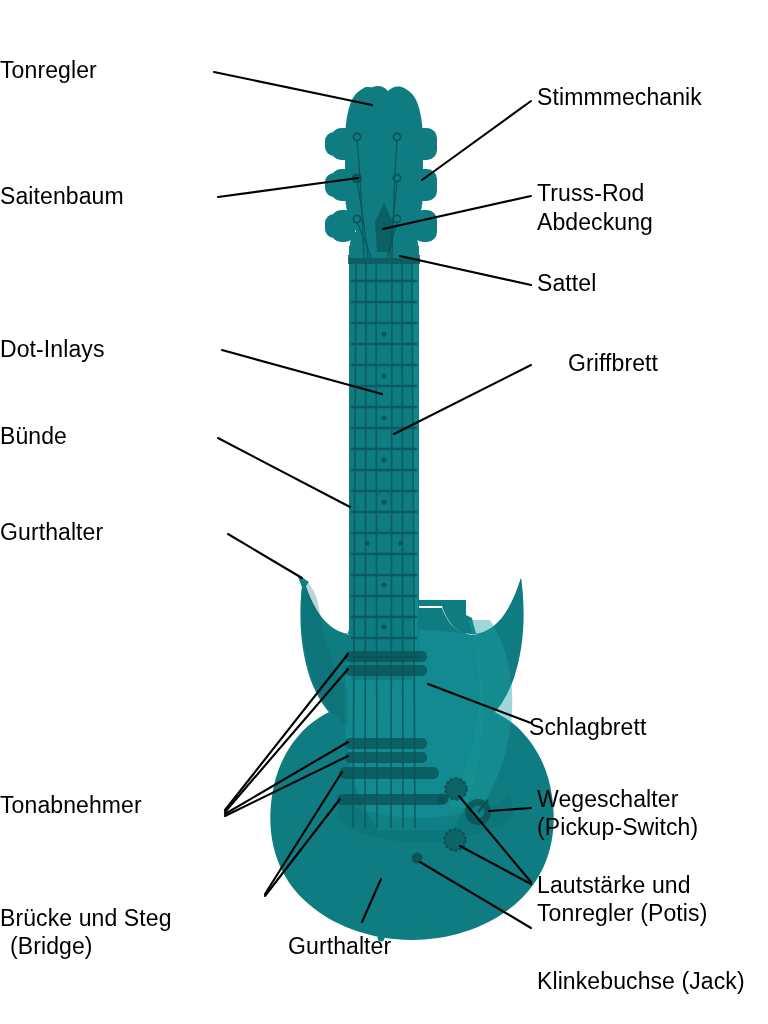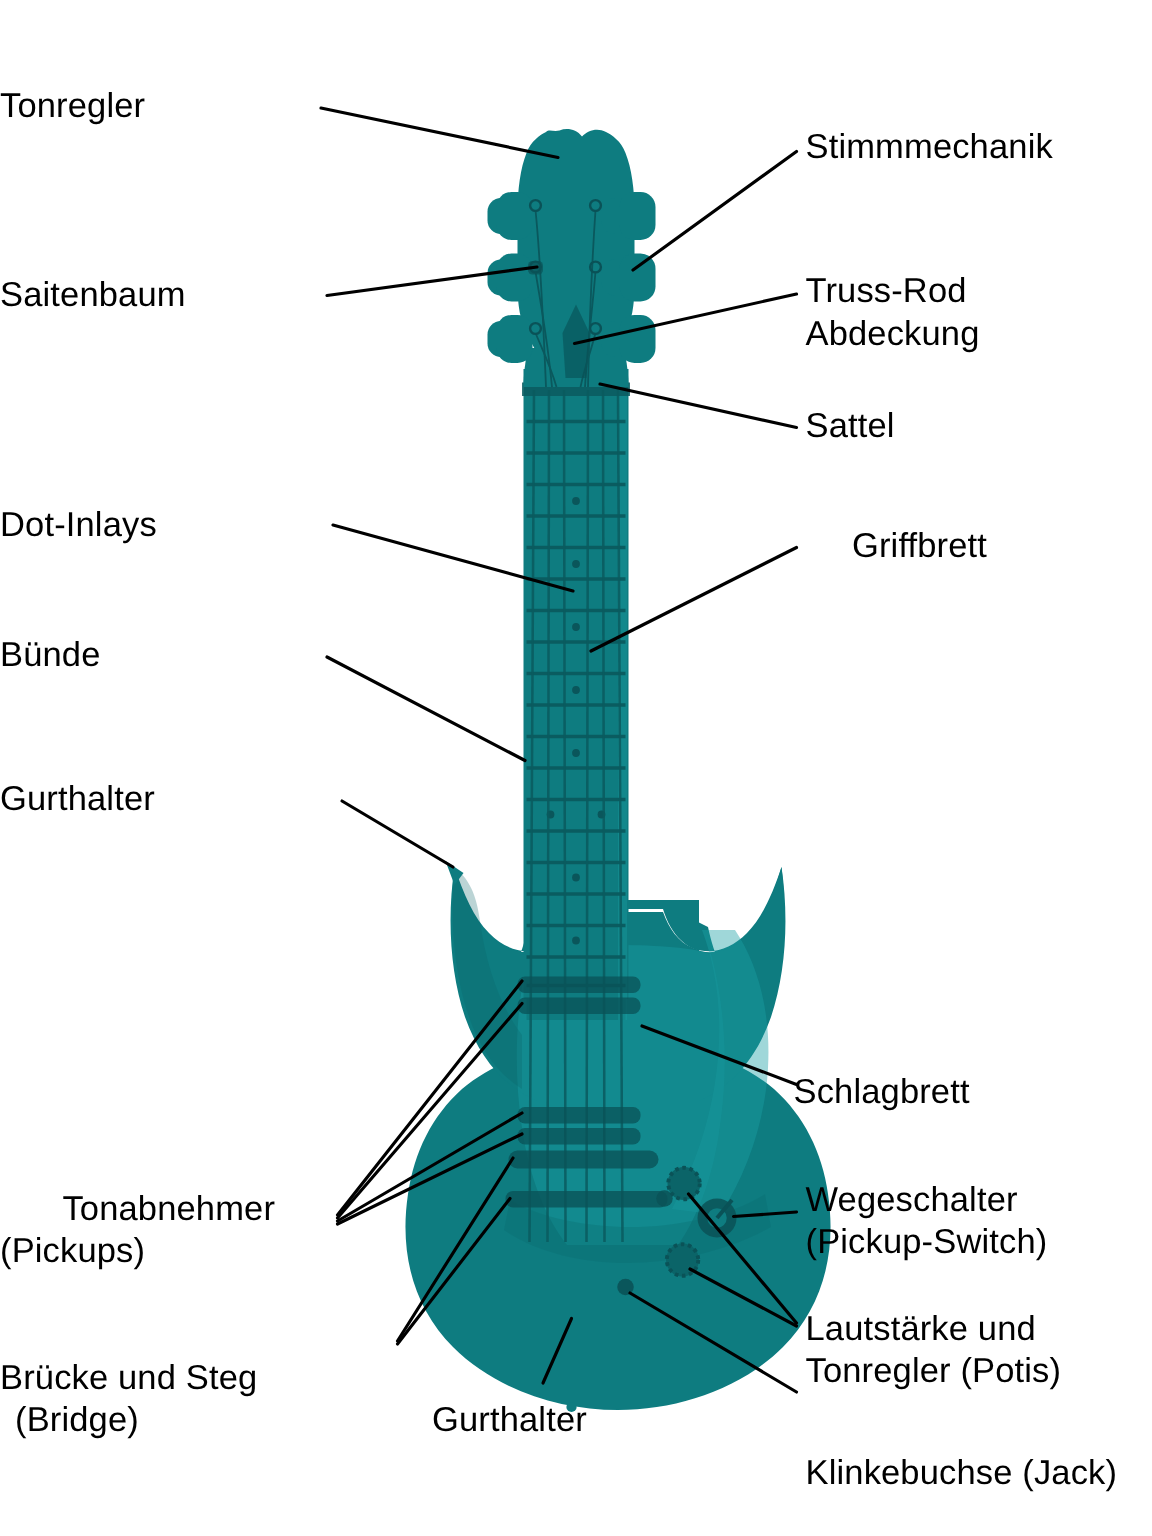--- a/index.html
+++ b/index.html
@@ -323,22 +323,21 @@
   <div class="label-text lbl-left" style="left:537px; top:270px;">Sattel</div>
 
   <div class="label-text lbl-right" style="left:0px; top:336px; width:222px;">Dot-Inlays</div>
   <div class="label-text lbl-left" style="left:568px; top:350px;">Griffbrett</div>
 
   <div class="label-text lbl-right" style="left:0px; top:423px; width:218px;">Bünde</div>
   <div class="label-text lbl-right" style="left:0px; top:519px; width:228px;">Gurthalter</div>
 
   <div class="label-text lbl-left" style="left:529px; top:714px;">Schlagbrett</div>
 
-  <div class="label-text lbl-right" style="left:0px; top:792px; width:225px;text-align:center;">Tonabnehmer</div>
-  <div class="label-text lbl-right" style="left:0px; top:820px; width:225px;">(Pickups)</div>
+  <div class="label-text lbl-right" style="left:0px; top:792px; width:225px;">Tonabnehmer</div>
 
   <div class="label-text lbl-left" style="left:537px; top:786px;">Wegeschalter</div>
   <div class="label-text lbl-left" style="left:537px; top:814px;">(Pickup-Switch)</div>
 
   <div class="label-text lbl-left" style="left:537px; top:872px;">Lautstärke und</div>
   <div class="label-text lbl-left" style="left:537px; top:900px;">Tonregler (Potis)</div>
 
   <div class="label-text lbl-right" style="left:0px; top:905px; width:263px;">Brücke und Steg</div>
   <div class="label-text lbl-right" style="left:0px; top:933px; width:263px;padding-left:10px;">(Bridge)</div>
 

